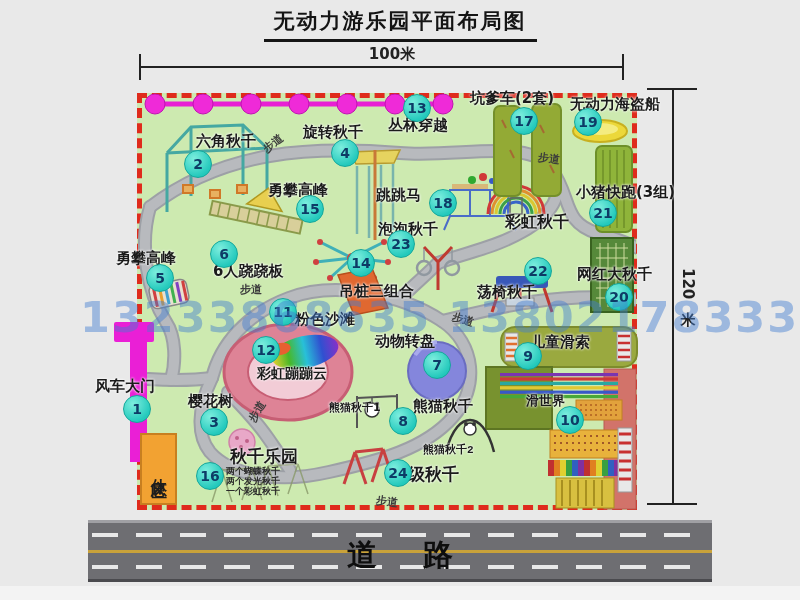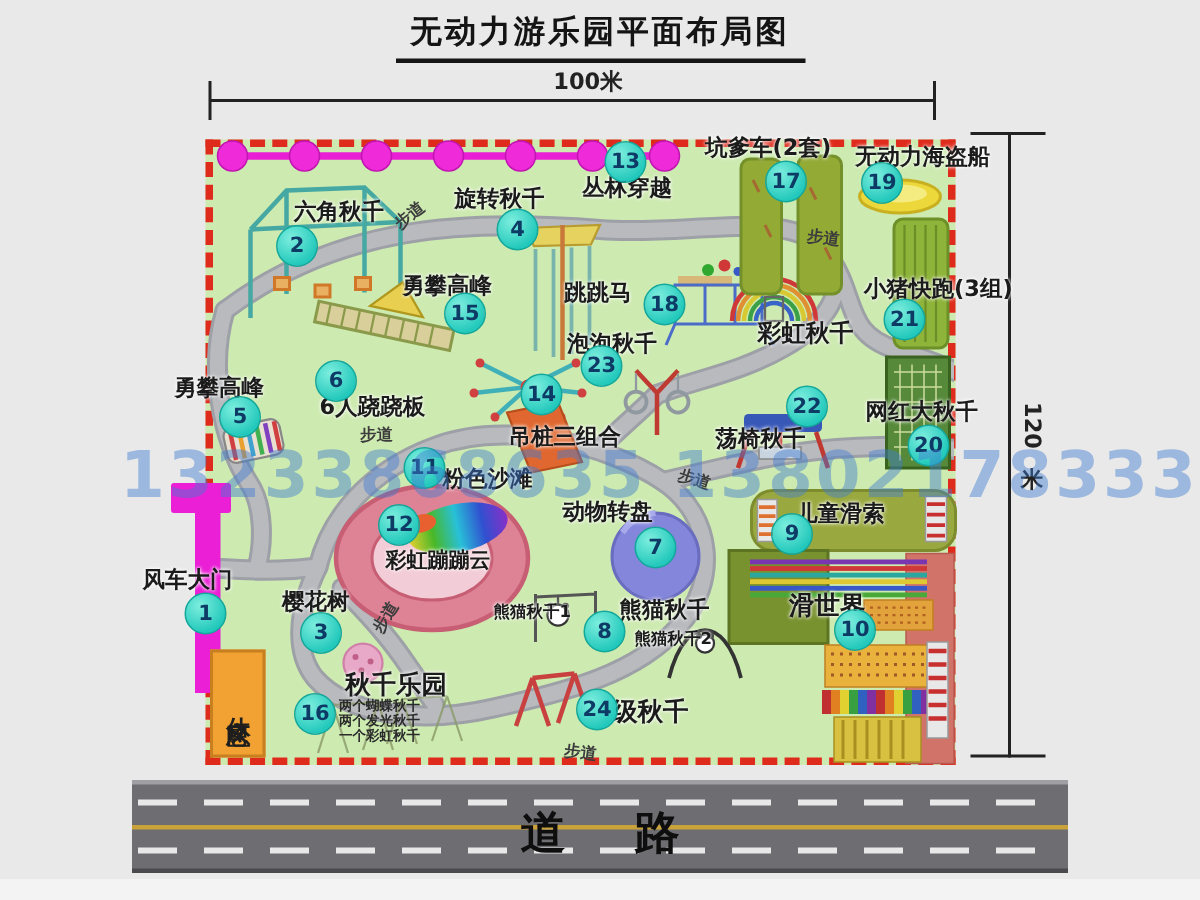--- a/index.html
+++ b/index.html
@@ -376,21 +376,21 @@
       <div class="lbl" style="left: 116px; top: 249px;">勇攀高峰</div>
       <div class="badge" style="left: 146px; top: 264px;">5</div>
       <div class="lbl" style="left: 213px; top: 262px;">6人跷跷板</div>
       <div class="badge" style="left: 210px; top: 240px;">6</div>
       <div class="lbl" style="left: 375px; top: 332px;">动物转盘</div>
       <div class="badge" style="left: 423px; top: 351px;">7</div>
       <div class="lbl" style="left: 413px; top: 397px;">熊猫秋千</div>
       <div class="badge" style="left: 389px; top: 407px;">8</div>
       <div class="lbl" style="left: 530px; top: 333px;">儿童滑索</div>
       <div class="badge" style="left: 514px; top: 342px;">9</div>
-      <div class="lbl" style="left: 526px; top: 392px; font-size: 17px;">滑世界</div>
+      <div class="lbl" style="left: 526px; top: 392px; font-size: 13px;">滑世界</div>
       <div class="badge" style="left: 556px; top: 406px;">10</div>
       <div class="lbl" style="left: 295px; top: 310px;">粉色沙滩</div>
       <div class="badge" style="left: 269px; top: 298px;">11</div>
       <div class="lbl" style="left: 257px; top: 365px; font-size: 14px;">彩虹蹦蹦云</div>
       <div class="badge" style="left: 252px; top: 336px;">12</div>
       <div class="lbl" style="left: 388px; top: 116px;">丛林穿越</div>
       <div class="badge" style="left: 403px; top: 94px;">13</div>
       <div class="lbl" style="left: 339px; top: 282px;">吊桩三组合</div>
       <div class="badge" style="left: 347px; top: 249px;">14</div>
       <div class="lbl" style="left: 268px; top: 181px;">勇攀高峰</div>
@@ -419,21 +419,21 @@
       <div class="lbl" style="left: 391px; top: 463px; font-size: 17px;">超级秋千</div>
       <div class="badge" style="left: 364px; top: 459px; margin-left: 20px;">24</div>
       <div class="wlabel" style="left: 262px; top: 136px; transform: rotate(-38deg);">步道</div>
       <div class="wlabel" style="left: 538px; top: 151px; transform: rotate(8deg);">步道</div>
       <div class="wlabel" style="left: 240px; top: 282px; transform: rotate(0deg);">步道</div>
       <div class="wlabel" style="left: 452px; top: 312px; transform: rotate(18deg);">步道</div>
       <div class="wlabel" style="left: 246px; top: 404px; transform: rotate(-58deg);">步道</div>
       <div class="wlabel" style="left: 376px; top: 494px; transform: rotate(8deg);">步道</div>
       <div class="lbl" style="left: 505px; top: 212px; font-size: 16px;">彩虹秋千</div>
       <div class="lbl" style="left: 329px; top: 400px; font-size: 11px;">熊猫秋千1</div>
-      <div class="lbl" style="left: 423px; top: 418px; font-size: 11px;">熊猫秋千2</div>
+      <div class="lbl" style="left: 423px; top: 442px; font-size: 11px; font-family: Liberation Mono, monospace;">熊猫秋千2</div>
     </div>
 
   <div class="abs road">
     <div class="dash" style="top:10px;"></div>
     <div class="yellow"></div>
     <div class="dash" style="bottom:10px;"></div>
     <div class="road-label">道路</div>
   </div>
   <div class="abs bottom-strip"></div>
 

